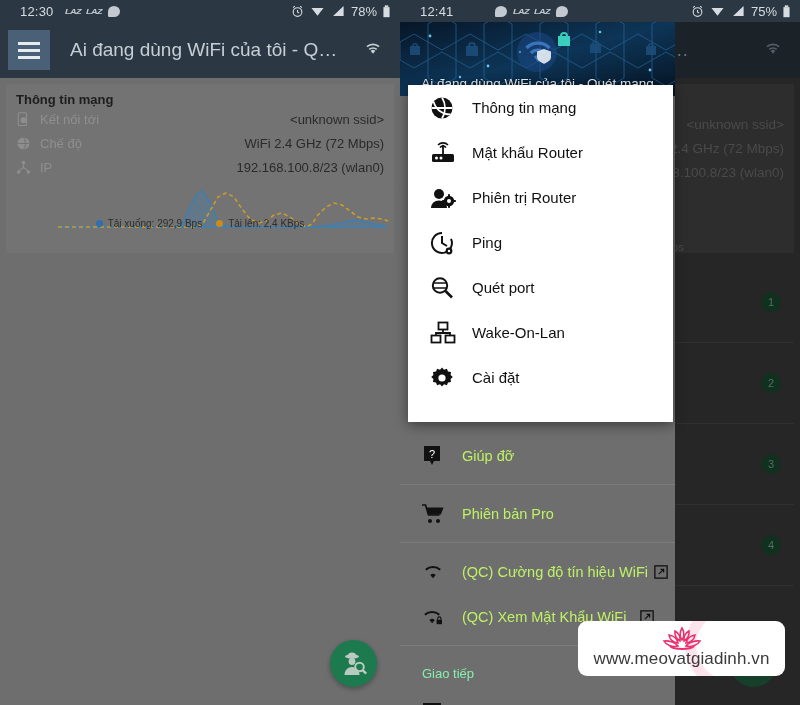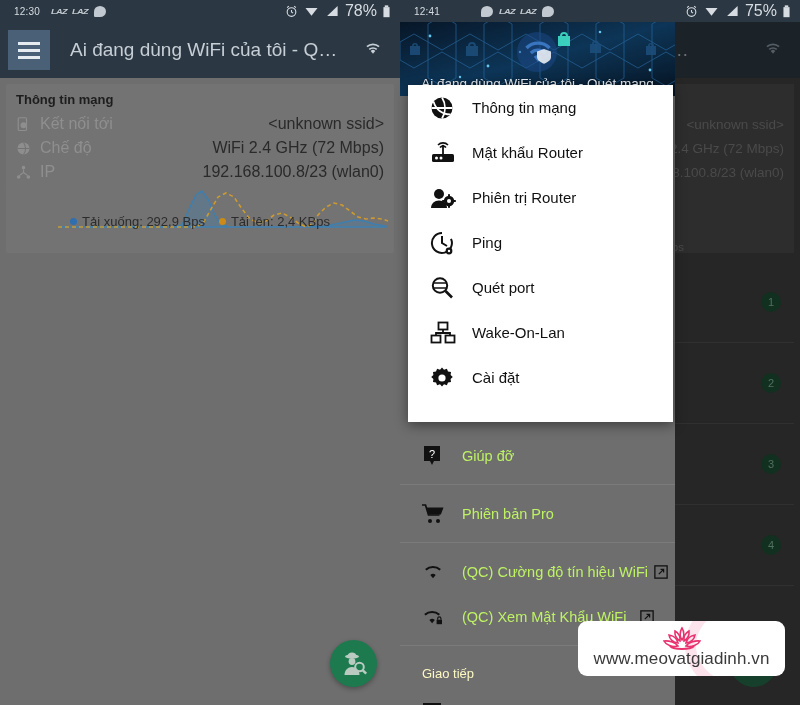--- a/index.html
+++ b/index.html
@@ -20,24 +20,24 @@
     position: absolute; left: 400px; top: 0; width: 400px; height: 705px;
     background: #262626; overflow: hidden;
   }
 
   
   .statusbar {
     position: absolute; left: 0; top: 0; width: 100%; height: 22px;
     background: #2b3742; color: #d6dce2;
     display: flex; align-items: center; font-size: 12.5px;
   }
-  .sb-time { margin-left: 14px; letter-spacing: .2px; font-size: 10px; }
+  .sb-time { margin-left: 20px; letter-spacing: .2px; font-size: 13px; }
   .sb-left-icons { display: flex; align-items: center; gap: 7px; margin-left: 12px; }
   .sb-right { margin-left: auto; display: flex; align-items: center; gap: 6px; margin-right: 10px; }
-  .sb-batt-text { font-size: 16px; }
+  .sb-batt-text { font-size: 13px; }
   .laz {
     font-size: 8px; letter-spacing: -0.5px; font-style: italic;
     font-weight: bold; color: #c2c9d0; transform: scaleX(1.15);
   }
   .msngr {
     width: 12px; height: 11px; border-radius: 50% 50% 50% 10%;
     background: #c2c9d0; display: inline-block;
   }
 
   
@@ -60,34 +60,34 @@
   
   .card {
     position: absolute; left: 6px; width: 388px;
     background: #737373; border-radius: 2px;
   }
   .card-info { top: 84px; padding: 8px 10px 10px 10px; }
   .card-title {
     color: #1d1d1d; font-weight: bold; font-size: 13px; margin-bottom: 5px;
   }
   .row {
-    display: flex; align-items: center; height: 24px; font-size: 16px;
+    display: flex; align-items: flex-start; height: 24px; font-size: 13px;
   }
   .row .r-ico { width: 24px; display: flex; align-items: center; color: #8e8e8e; }
   .row .r-lab { color: #8f8f8f; }
   .row .r-val { margin-left: auto; color: #2a2a2a; }
 
   
   .card-chart { top: 185px; height: 68px; padding: 0; overflow: hidden; }
   .chart-wrap { position: relative; width: 100%; height: 46px; }
   .chart-wrap svg { position: absolute; left: 0; top: 0; }
   .legend {
     position: absolute; bottom: 2px; left: 0; width: 100%;
     display: flex; justify-content: center; align-items: center;
-    gap: 14px; font-size: 13px; color: #2c2c2c;
+    gap: 14px; font-size: 10px; color: #2c2c2c;
   }
   .legend span.dot {
     display: inline-block; width: 7px; height: 7px; border-radius: 50%;
     margin-right: 5px; vertical-align: middle;
   }
   .legend .item { display: flex; align-items: center; }
 
   
   .fab {
     position: absolute; left: 330px; top: 640px; width: 47px; height: 47px;
@@ -159,21 +159,21 @@
     display: flex; align-items: center; height: 45px;
     padding-left: 22px; cursor: pointer;
   }
   .d-item .d-ico {
     width: 34px; display: flex; align-items: center; justify-content: flex-start;
   }
   .d-item .d-lab { color: #bef264; font-size: 14.5px; margin-left: 6px; }
   .d-ext { margin-left: 6px; display: flex; align-items: center; }
   .d-divider { height: 1px; background: #7b7b7b; margin: 6px 0; }
   .d-section {
-    color: #fef9c3; font-size: 13px; padding: 14px 0 8px 22px;
+    color: #86efac; font-size: 13px; padding: 14px 0 8px 22px;
   }
 
   
   .popup {
     position: absolute; left: 408px; top: 85px; width: 265px; height: 337px;
     background: #ffffff; box-shadow: 0 3px 12px rgba(0,0,0,.45); z-index: 30;
   }
   .p-item {
     display: flex; align-items: center; height: 45px;
     padding-left: 22px; cursor: pointer;

